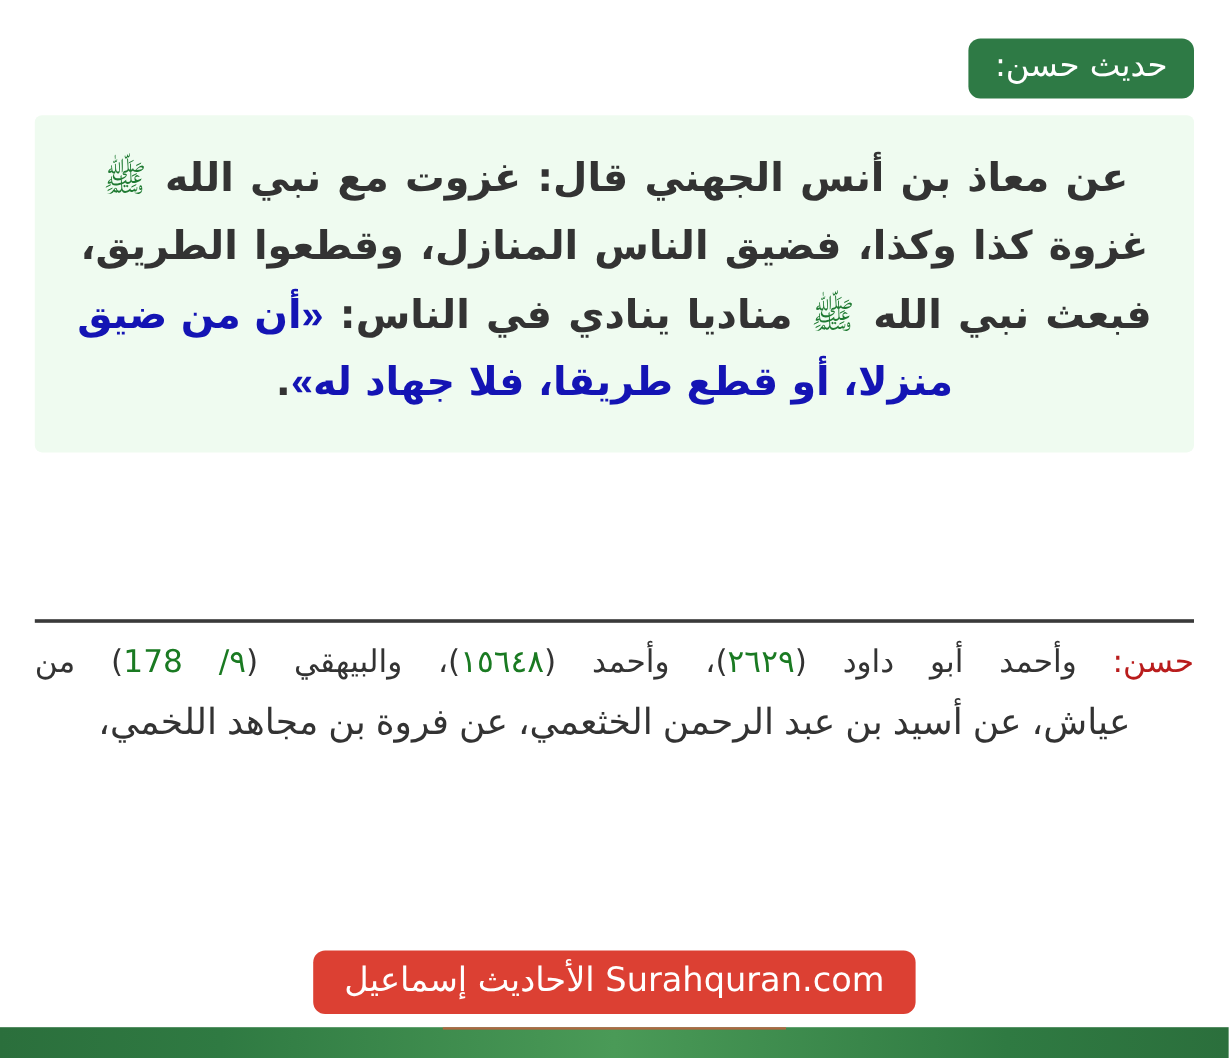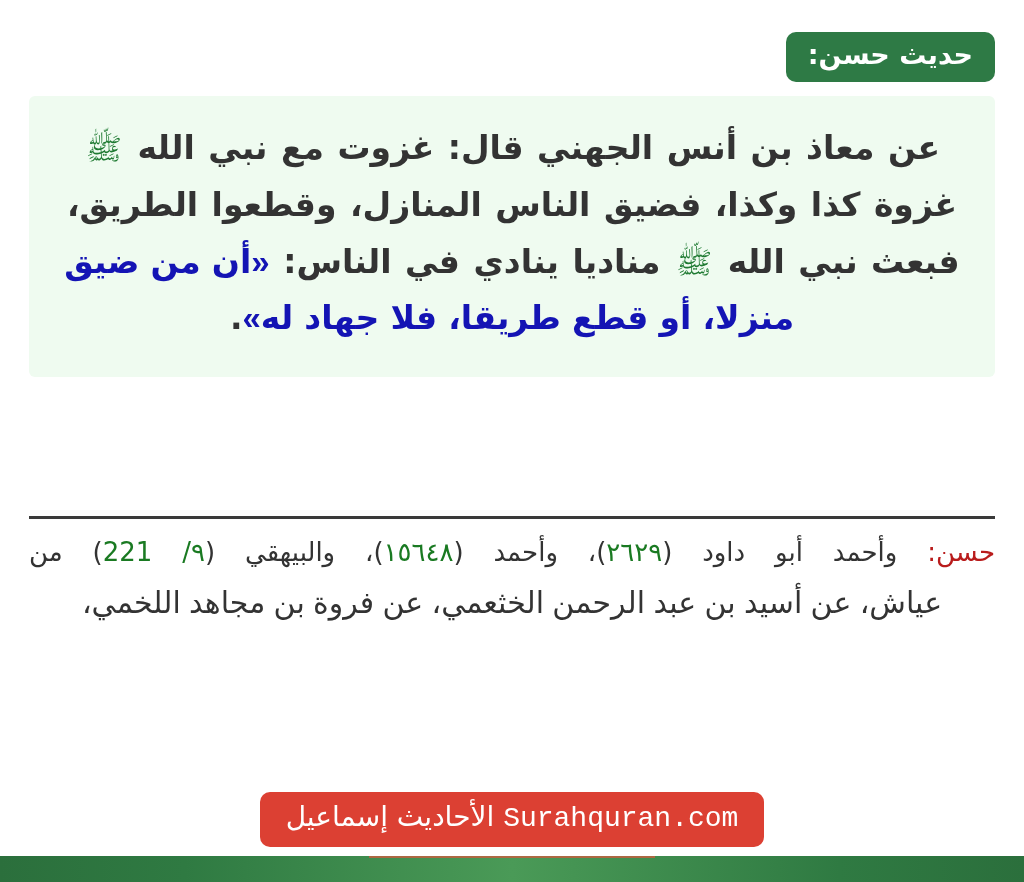--- a/index.html
+++ b/index.html
@@ -32,21 +32,21 @@
     right: 29px;
     z-index: 5;
   }
   .grade-badge {
     display: inline-block;
     background: #2e7a45;
     color: #ffffff;
     border-radius: 10px 10px 10px 10px;
     padding: 6px 22px 10px 22px;
     font-size: 27px;
-    font-weight: 700;
+    font-weight: 400;
     line-height: 1.25;
     letter-spacing: 0;
     white-space: nowrap;
   }
 
   
   .hadith-card {
     position: absolute;
     top: 96px;
     right: 29px;
@@ -143,21 +143,20 @@
     border-radius: 10px;
     padding: 7px 26px 11px 26px;
     font-size: 28px;
     line-height: 1.25;
     white-space: nowrap;
     font-family: "DejaVu Sans", "Liberation Sans", sans-serif;
   }
   .footer-brand .brand-site {
     unicode-bidi: isolate;
     direction: ltr;
-    font-family: Liberation Mono, monospace;
   }
 
   
   .bottom-strip {
     position: absolute;
     left: 0;
     right: 0;
     bottom: 0;
     height: 26px;
     background: linear-gradient(90deg,
@@ -186,21 +185,21 @@
     <span class="grade-badge">حديث حسن:</span>
   </div>
 
   <div class="hadith-card">
     <p class="hadith-text"><span>عن معاذ بن أنس الجهني قال: غزوت مع نبي الله </span><span class="salla">ﷺ</span><span> غزوة كذا وكذا، فضيق الناس المنازل، وقطعوا الطريق، فبعث نبي الله </span><span class="salla">ﷺ</span><span> مناديا ينادي في الناس: </span><span class="quoted">«أن من ضيق منزلا، أو قطع طريقا، فلا جهاد له»</span><span>.</span></p>
   </div>
 
   <hr class="divider">
 
   <div class="attribution">
-    <span class="line line-1"><span class="grade-label">حسن:</span><span> وأحمد أبو داود (</span><span class="ref-num">٢٦٢٩</span><span>)، وأحمد (</span><span class="ref-num">١٥٦٤٨</span><span>)، والبيهقي (</span><span class="ref-num">٩/ 221</span><span>) من</span></span>
+    <span class="line line-1"><span class="grade-label">حسن:</span><span> وأحمد أبو داود (</span><span class="ref-num">٢٦٢٩</span><span>)، وأحمد (</span><span class="ref-num">١٥٦٤٨</span><span>)، والبيهقي (</span><span class="ref-num">٩/ 178</span><span>) من</span></span>
 
 
     <span class="line line-3">عياش، عن أسيد بن عبد الرحمن الخثعمي، عن فروة بن مجاهد اللخمي،</span>
 
   </div>
 
   <div class="footer-brand-wrap">
     <div class="footer-brand"><span class="brand-site">Surahquran.com</span> <span>الأحاديث إسماعيل</span></div>
   </div>
 

